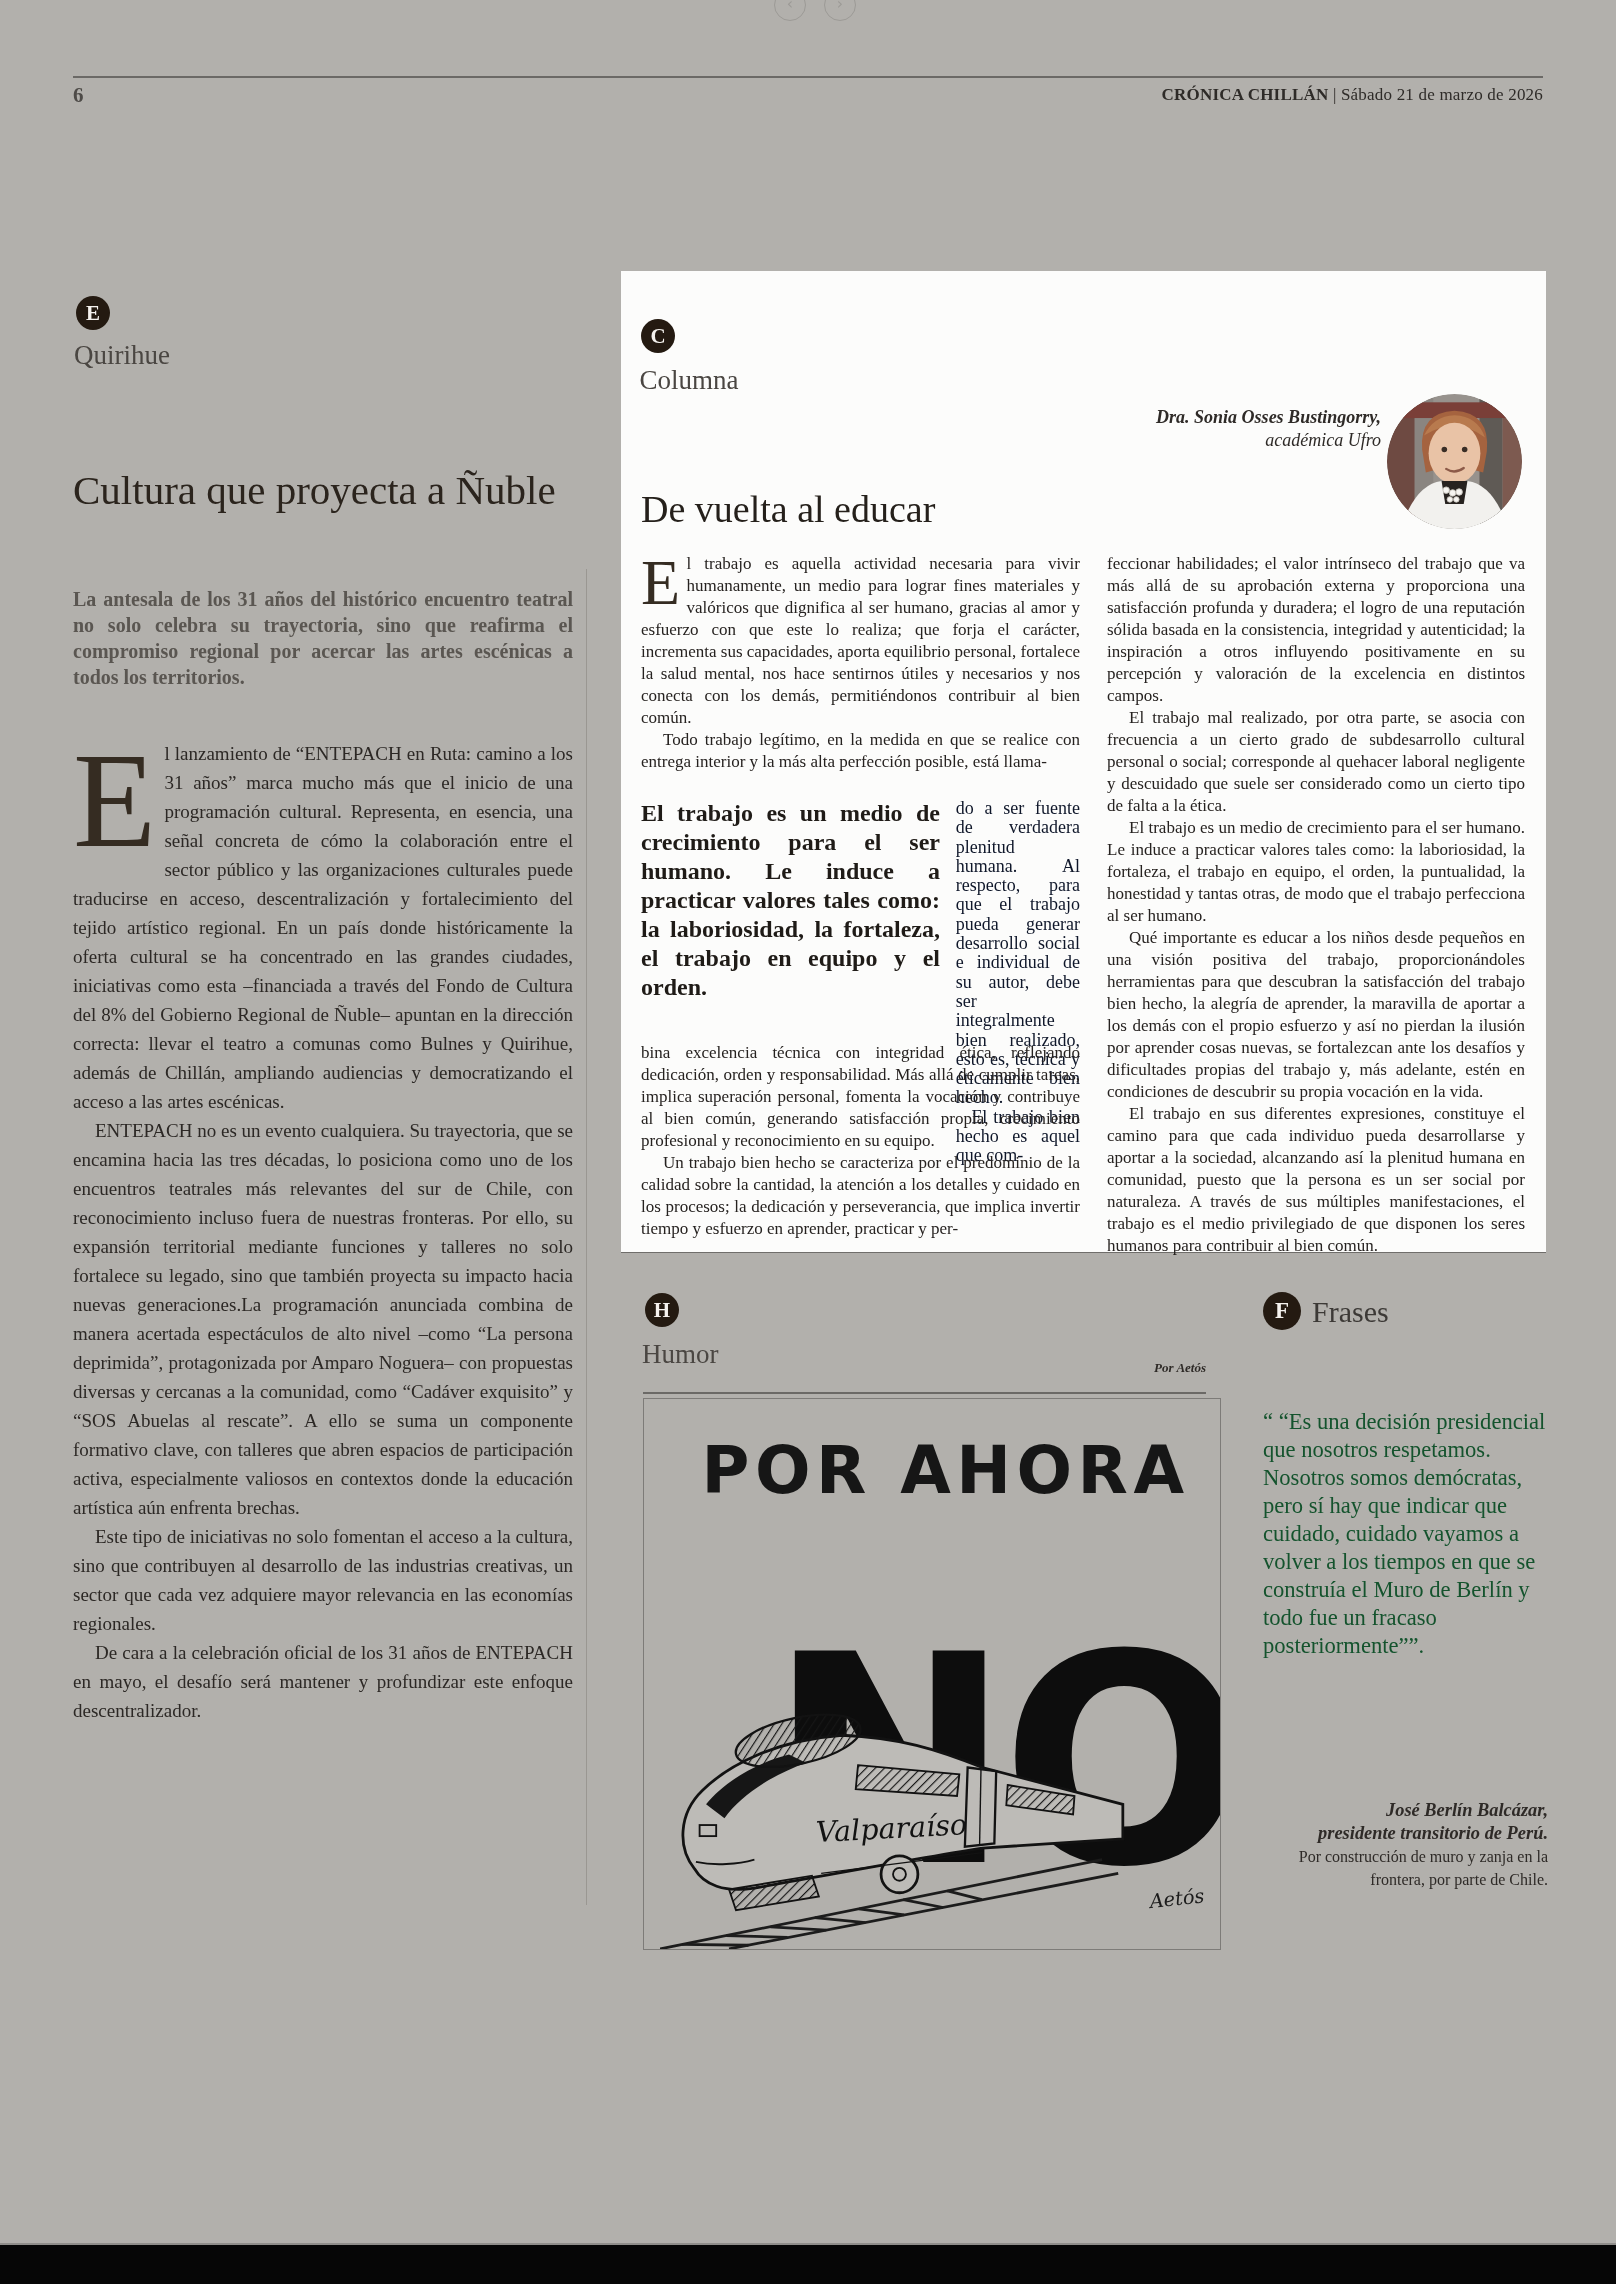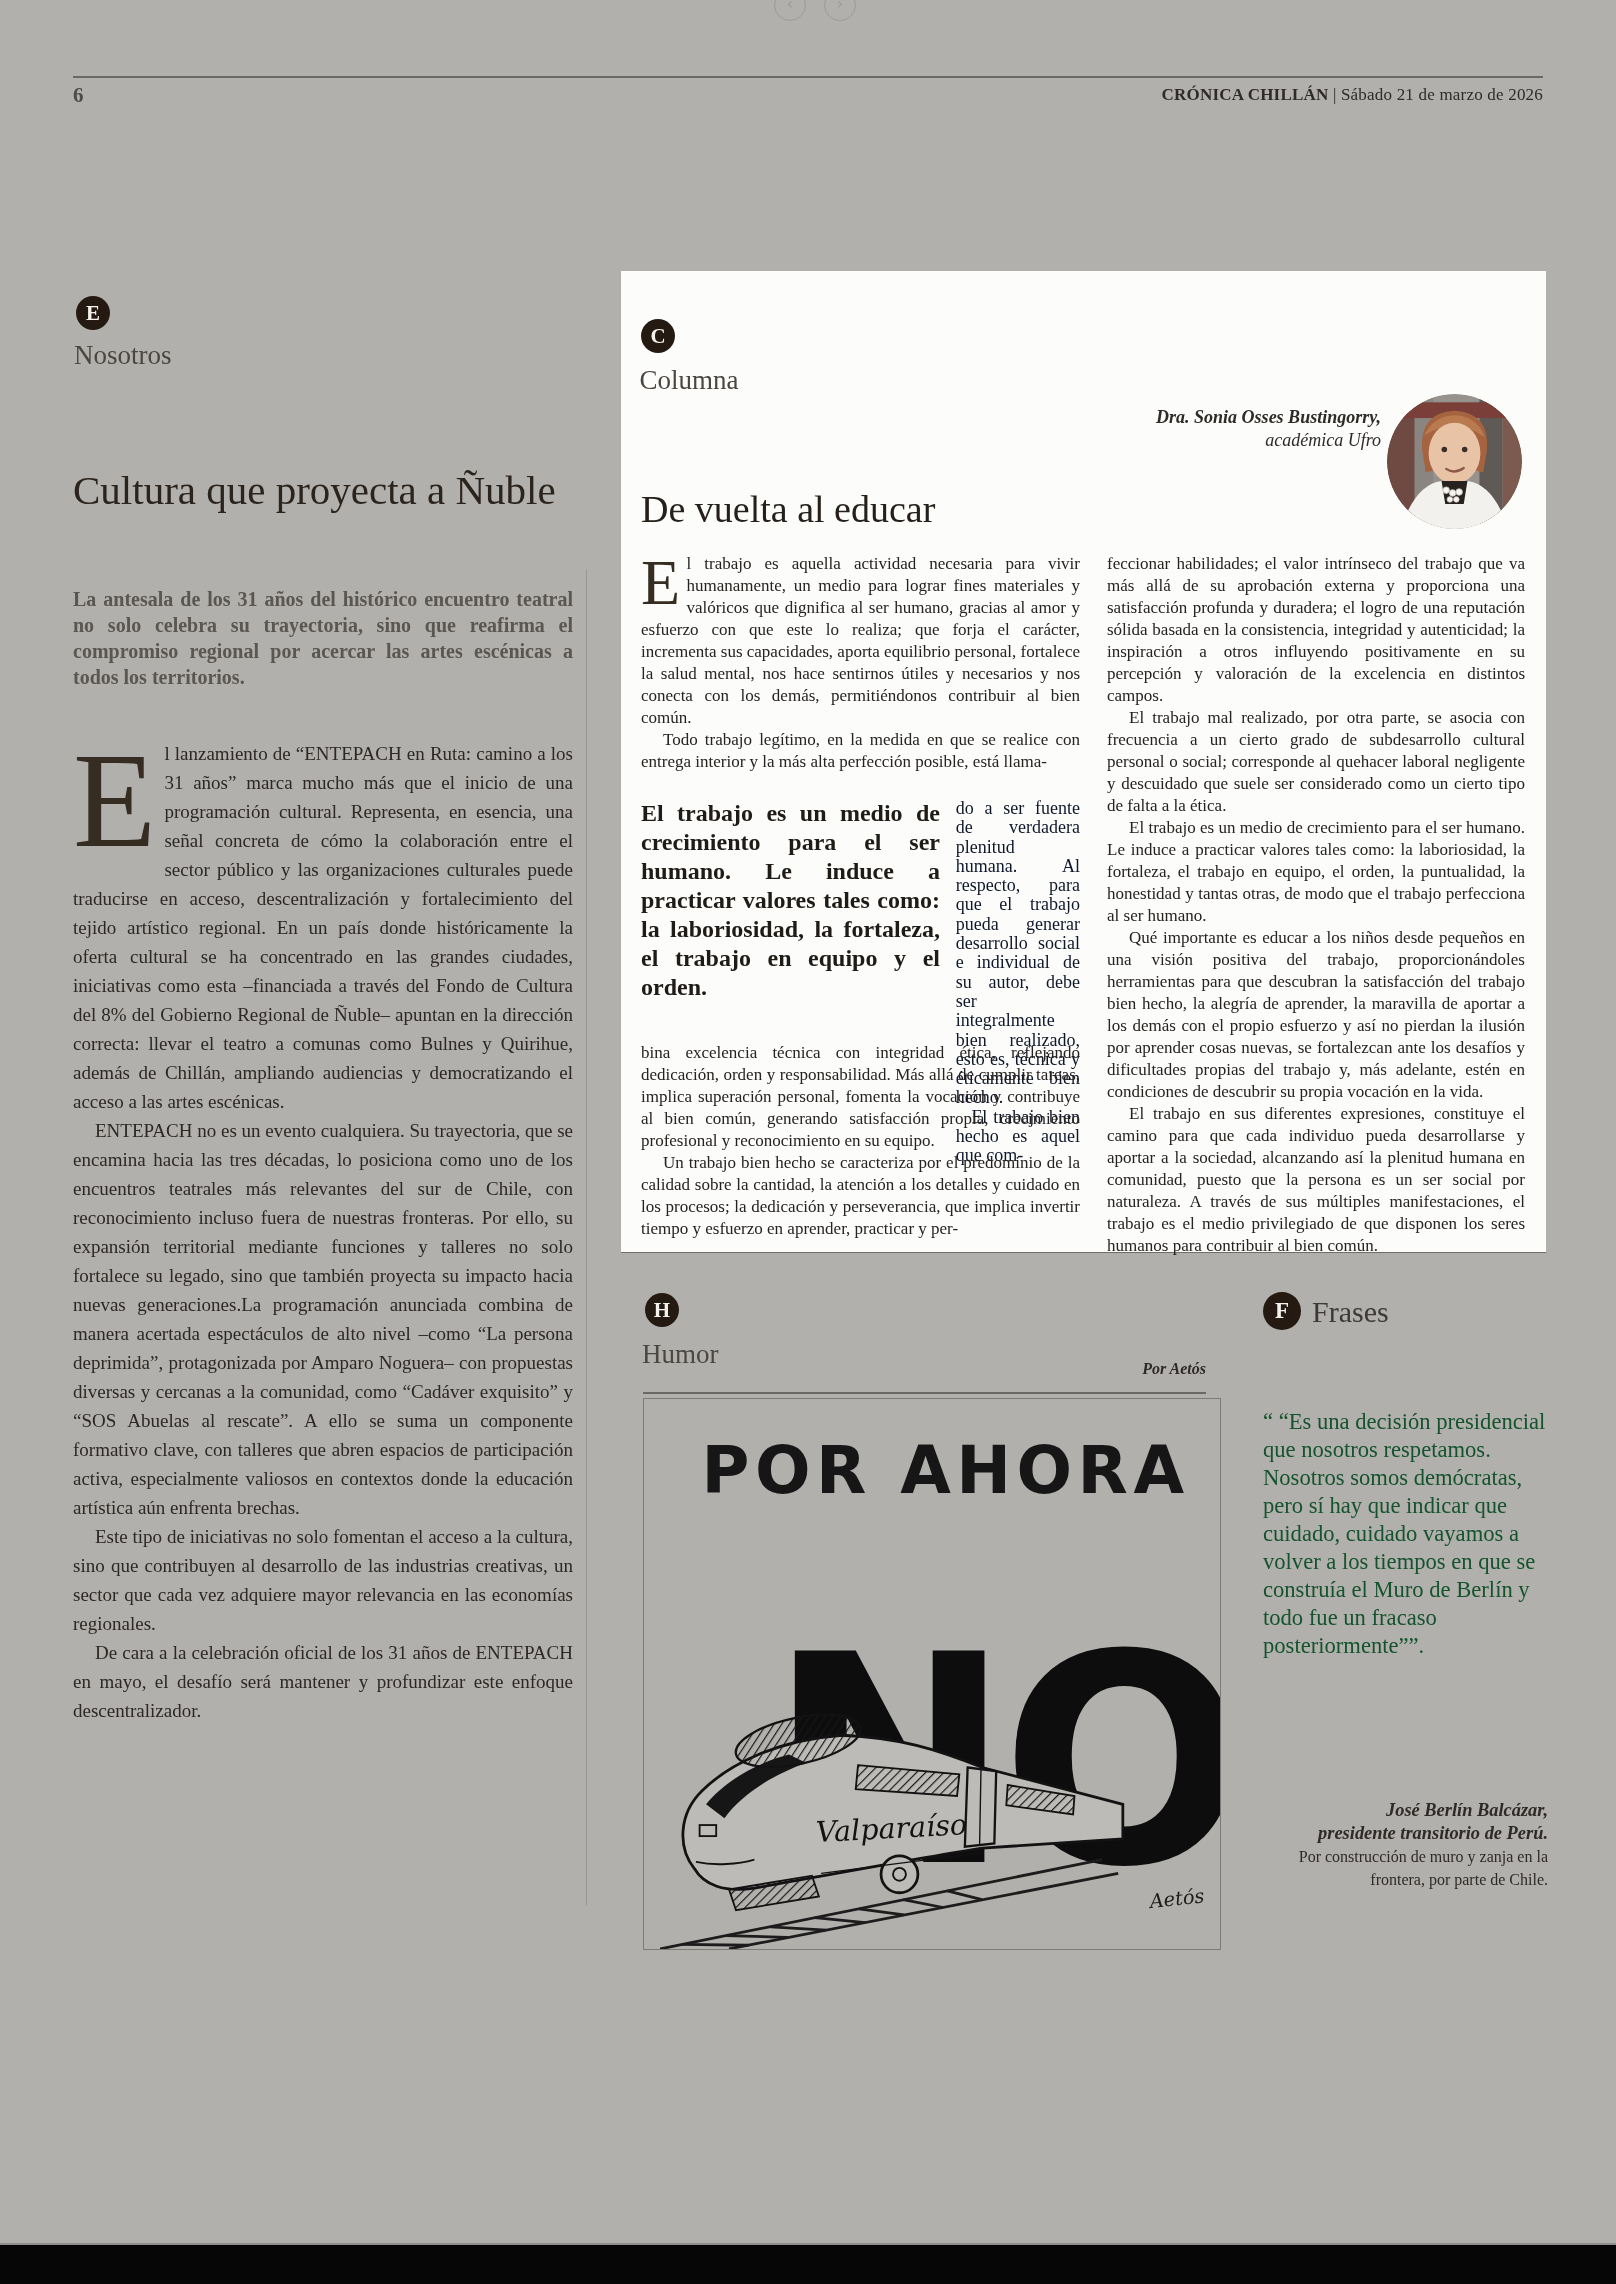--- a/index.html
+++ b/index.html
@@ -45,21 +45,21 @@
   .col-intro{position:absolute;left:20px;top:282px;width:439px;font-size:17px;line-height:22px;color:#262220;}
   .pull-row{position:absolute;left:20px;top:528px;width:439px;display:flex;gap:15.7px;}
   .pullquote{width:299px;font-size:24px;line-height:29px;font-weight:bold;color:#1f1b17;text-align:justify;}
   .narrowcol{flex:1;font-size:18px;line-height:19.3px;color:#0f172a;text-align:justify;}
   .narrowcol .ind{text-indent:15.7px;}
   .col-cont{position:absolute;left:20px;top:771px;width:439px;font-size:17px;line-height:22px;color:#262220;}
   .col-right{position:absolute;left:486px;top:282px;width:418px;font-size:17px;line-height:22px;color:#262220;}
   
   .humor-badge{left:645px;top:1293px;width:34px;height:34px;font-size:21px;line-height:34px;}
   .humor-label{left:642px;top:1339px;}
-  .humor-byline{position:absolute;left:921px;top:1360px;width:285px;text-align:right;font-size:16px;
+  .humor-byline{position:absolute;left:921px;top:1360px;width:285px;text-align:right;font-size:13px;
                 font-style:italic;font-weight:bold;color:#2e2a27;}
   .humor-rule{left:643px;top:1392px;width:563px;}
   .cartoon{position:absolute;left:643px;top:1398px;width:560px;height:550px;border:1.4px solid #7d7b78;padding-left:16px;}
   
   .frases-badge{left:1263px;top:1292px;width:38px;height:38px;font-size:23px;line-height:38px;}
   .frases-label{position:absolute;left:1312px;top:1295px;font-size:30px;color:#3c3936;}
   .frases-quote{position:absolute;left:1263px;top:1408px;width:285px;font-size:22.6px;line-height:28px;color:#14532d;}
   .frases-attr{position:absolute;left:1263px;top:1799px;width:285px;text-align:right;color:#2e2a27;}
   .frases-attr .a{font-size:18.4px;line-height:23px;font-weight:bold;font-style:italic;}
   .frases-attr .note{font-size:16px;line-height:23px;margin-top:0;}
@@ -77,21 +77,21 @@
 
   <div class="top-rule"></div>
   <div class="page-num">6</div>
   <div class="folio">
     <span class="mh">CRÓNICA CHILLÁN</span>
     <span>|</span>
     <span>Sábado 21 de marzo de 2026</span>
   </div>
 
   <div class="badge" style="left:76px;top:296px;width:34px;height:34px;font-size:21px;line-height:34px;">E</div>
-  <div class="sec-label" style="left:74px;top:340px;">Nosotros</div>
+  <div class="sec-label" style="left:74px;top:340px;">Quirihue</div>
 
   <div class="ed-headline">Cultura que proyecta a Ñuble</div>
   <div class="ed-lead just">La antesala de los 31 años del histórico encuentro teatral no solo celebra su trayectoria, sino que reafirma el compromiso regional por acercar las artes escénicas a todos los territorios.</div>
 
   <div class="ed-body">
     <p class="just"><span class="dropcap">E</span><span>l lanzamiento de “ENTEPACH en Ruta: camino a los 31 años” marca mucho más que el inicio de una programación cultural. Representa, en esencia, una señal concreta de cómo la colaboración entre el sector público y las organizaciones culturales puede traducirse en acceso, descentralización y fortalecimiento del tejido artístico regional. En un país donde históricamente la oferta cultural se ha concentrado en las grandes ciudades, iniciativas como esta –financiada a través del Fondo de Cultura del 8% del Gobierno Regional de Ñuble– apuntan en la dirección correcta: llevar el teatro a comunas como Bulnes y Quirihue, además de Chillán, ampliando audiencias y democratizando el acceso a las artes escénicas.</span></p>
     <p class="just ind"><span>ENTEPACH no es un evento cualquiera. Su trayectoria, que se encamina hacia las tres décadas, lo posiciona como uno de los encuentros teatrales más relevantes del sur de Chile, con reconocimiento incluso fuera de nuestras fronteras. Por ello, su expansión territorial mediante funciones y talleres no solo fortalece su legado, sino que también proyecta su impacto hacia nuevas generaciones.La programación anunciada combina de manera acertada espectáculos de alto nivel –como “La persona deprimida”, protagonizada por Amparo Noguera– con propuestas diversas y cercanas a la comunidad, como “Cadáver exquisito” y “SOS Abuelas al rescate”. A ello se suma un componente formativo clave, con talleres que abren espacios de participación activa, especialmente valiosos en contextos donde la educación artística aún enfrenta brechas.</span></p>
     <p class="just ind"><span>Este tipo de iniciativas no solo fomentan el acceso a la cultura, sino que contribuyen al desarrollo de las industrias creativas, un sector que cada vez adquiere mayor relevancia en las economías regionales.</span></p>
     <p class="just ind"><span>De cara a la celebración oficial de los 31 años de ENTEPACH en mayo, el desafío será mantener y profundizar este enfoque descentralizador.</span></p>
   </div>

